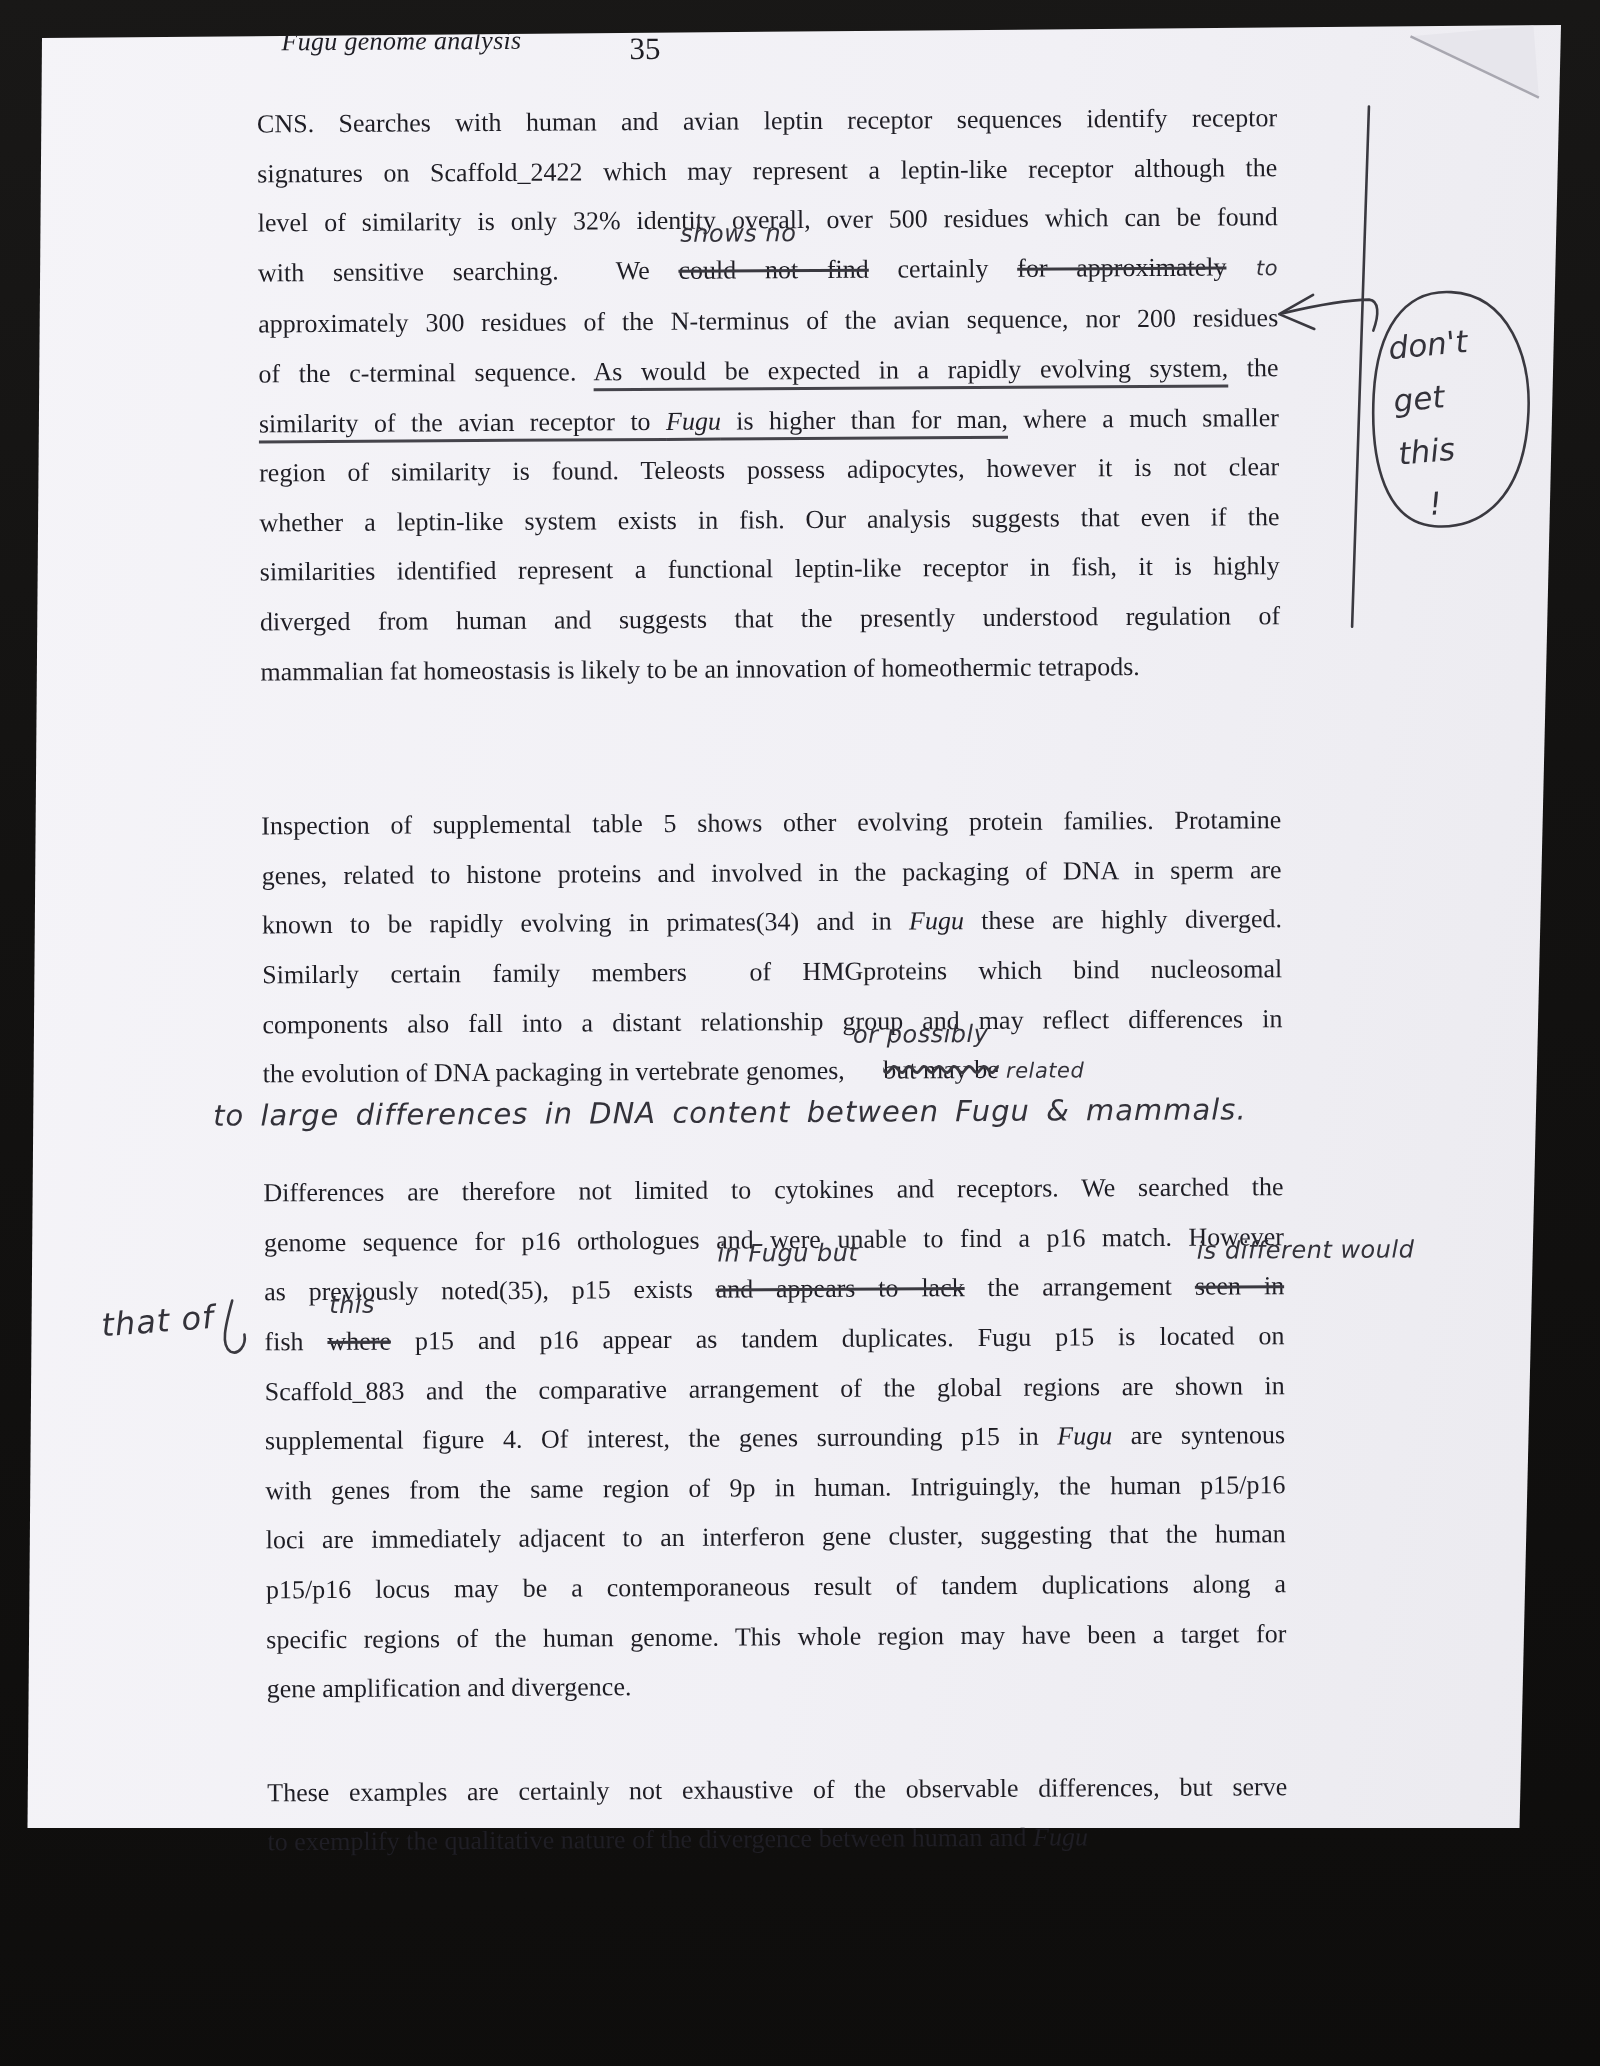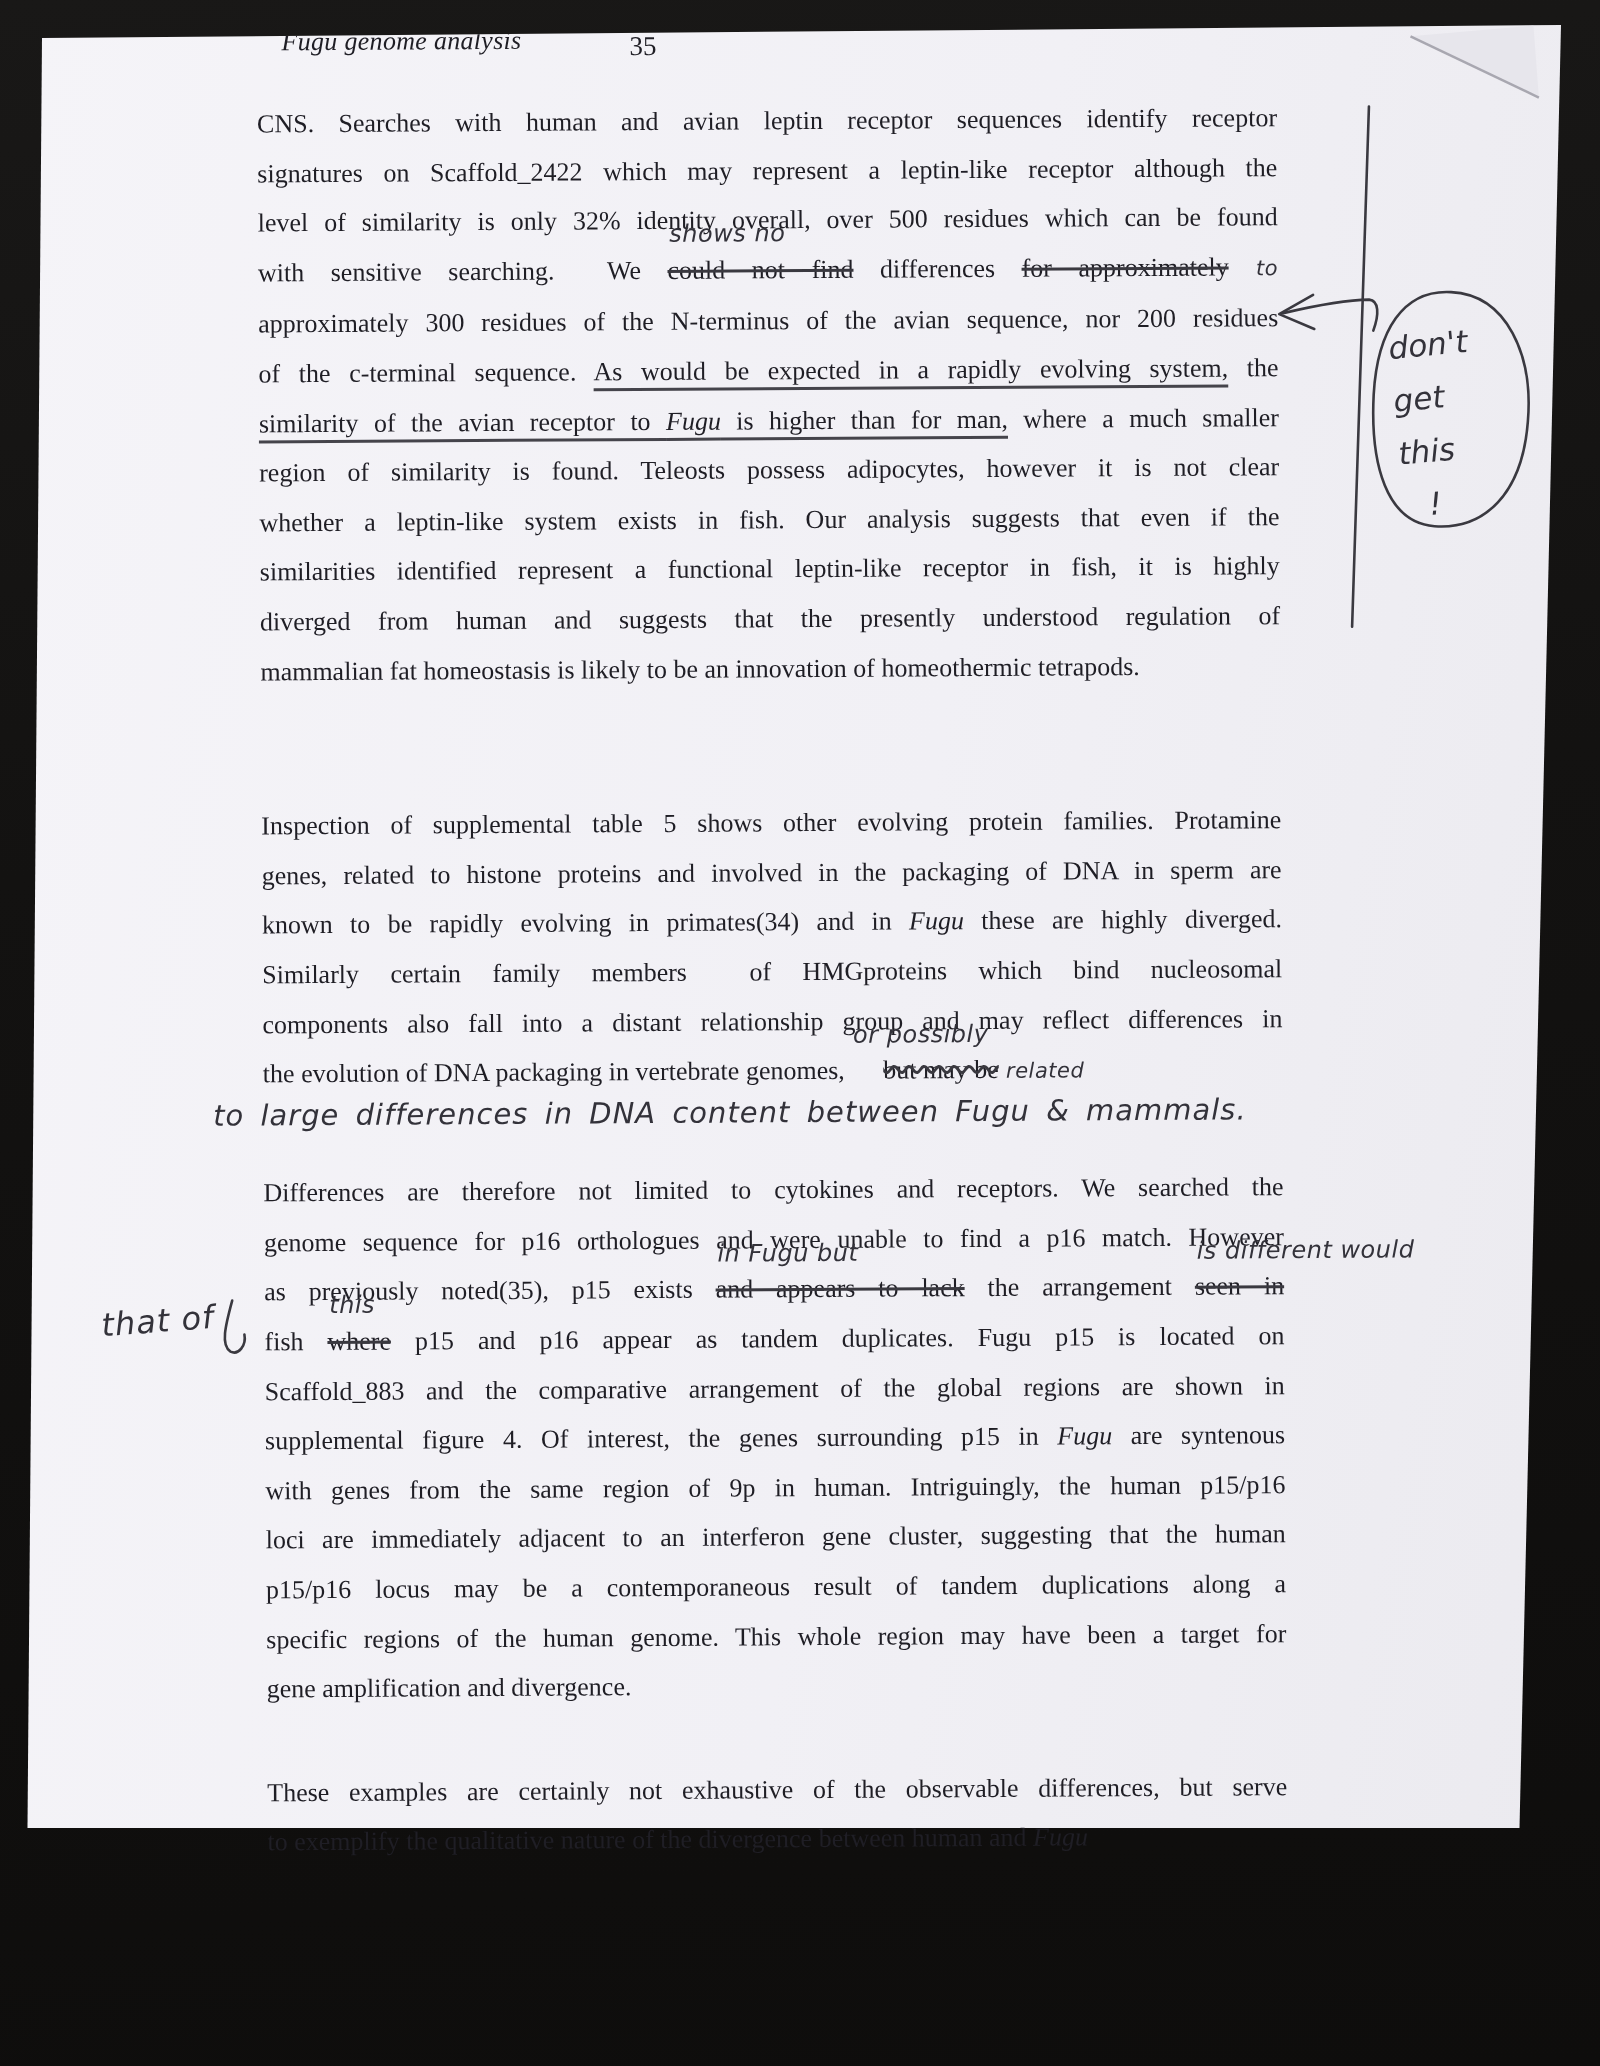--- a/index.html
+++ b/index.html
@@ -5,21 +5,21 @@
   html,body{margin:0;padding:0;background:#111;}
   .viewport{position:relative;width:1600px;height:2066px;overflow:hidden;
     background:linear-gradient(175deg,#191817 0%,#131211 40%,#0e0d0c 100%);
     font-family:"Liberation Serif",serif;}
   .page{position:absolute;left:12px;top:0;width:1600px;height:1828px;
     background:linear-gradient(100deg,#f5f4f8 0%,#f1f0f5 55%,#ebeaef 100%);
     clip-path:polygon(30px 38px,1549px 25px,1503px 2023px,14px 2012px);}
   .content{position:absolute;left:0;top:0;width:1600px;height:2066px;color:#1f1e25;
     transform:rotate(-0.35deg);transform-origin:800px 120px;}
   .header-title{position:absolute;left:270px;top:24px;font-size:26px;font-style:italic;letter-spacing:.3px;}
-  .page-num{position:absolute;left:618px;top:30px;font-size:27px;}
+  .page-num{position:absolute;left:618px;top:30px;font-size:31px;}
   .body-text{position:absolute;left:245px;top:96px;width:1020px;font-size:26px;line-height:49.6px;}
   .para{margin:0;}
   .para.p1{margin-bottom:105px;}
   .para.p2{margin-bottom:28px;}
   .para.p3{margin-bottom:54px;}
   .line{white-space:nowrap;text-align:justify;text-align-last:justify;}
   .line.noj{text-align-last:left;}
   .sg-p{}
   .sg-i{font-style:italic;}
   .sg-x{text-decoration-line:line-through;text-decoration-thickness:2.5px;text-decoration-color:#3a3940;}
@@ -46,21 +46,21 @@
     <div class="content">
 
       <div class="header-title">Fugu genome analysis</div>
       <div class="page-num">35</div>
 
       <div class="body-text">
           <div class="para p1">
             <div class="line"><span class="sg-p">CNS. Searches with human and avian leptin receptor sequences identify receptor</span></div>
             <div class="line"><span class="sg-p">signatures on Scaffold_2422 which may represent a leptin-like receptor although the</span></div>
             <div class="line"><span class="sg-p">level of similarity is only 32% identity overall, over 500 residues which can be found</span></div>
-            <div class="line"><span class="sg-p">with sensitive searching.&nbsp; We </span><span class="ins"><span class="above">shows no</span><span class="sg-x">could not find</span></span><span class="sg-p"> differences </span><span class="sg-x">for approximately</span><span class="sg-h">  to</span></div>
+            <div class="line"><span class="sg-p">with sensitive searching.&nbsp; We </span><span class="ins"><span class="above">shows no</span><span class="sg-x">could not find</span></span><span class="sg-p"> certainly </span><span class="sg-x">for approximately</span><span class="sg-h">  to</span></div>
             <div class="line"><span class="sg-p">approximately 300 residues of the N-terminus of the avian sequence, nor 200 residues</span></div>
             <div class="line"><span class="sg-p">of the c-terminal sequence. </span><span class="sg-u">As would be expected in a rapidly evolving system,</span><span class="sg-p"> the</span></div>
             <div class="line"><span class="sg-u">similarity of the avian receptor to </span><span class="sg-ui">Fugu</span><span class="sg-u"> is higher than for man,</span><span class="sg-p"> where a much smaller</span></div>
             <div class="line"><span class="sg-p">region of similarity is found. Teleosts possess adipocytes, however it is not clear</span></div>
             <div class="line"><span class="sg-p">whether a leptin-like system exists in fish. Our analysis suggests that even if the</span></div>
             <div class="line"><span class="sg-p">similarities identified represent a functional leptin-like receptor in fish, it is highly</span></div>
             <div class="line"><span class="sg-p">diverged from human and suggests that the presently understood regulation of</span></div>
             <div class="line noj"><span class="sg-p">mammalian fat homeostasis is likely to be an innovation of homeothermic tetrapods.</span></div>
           </div>
           <div class="para p2">

